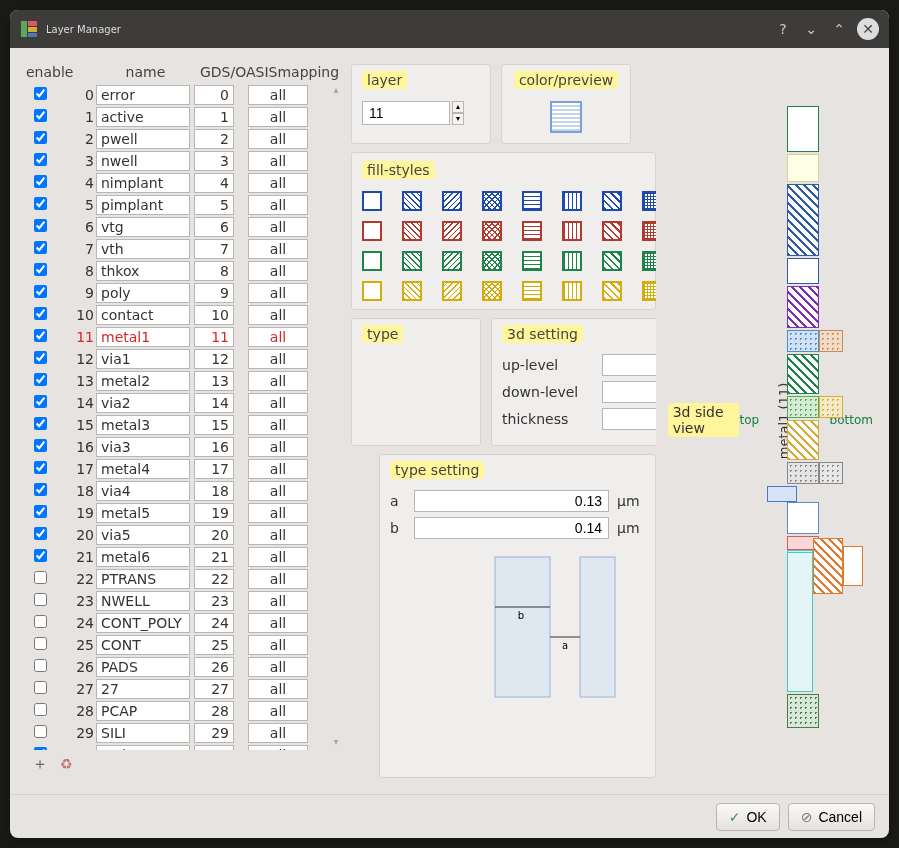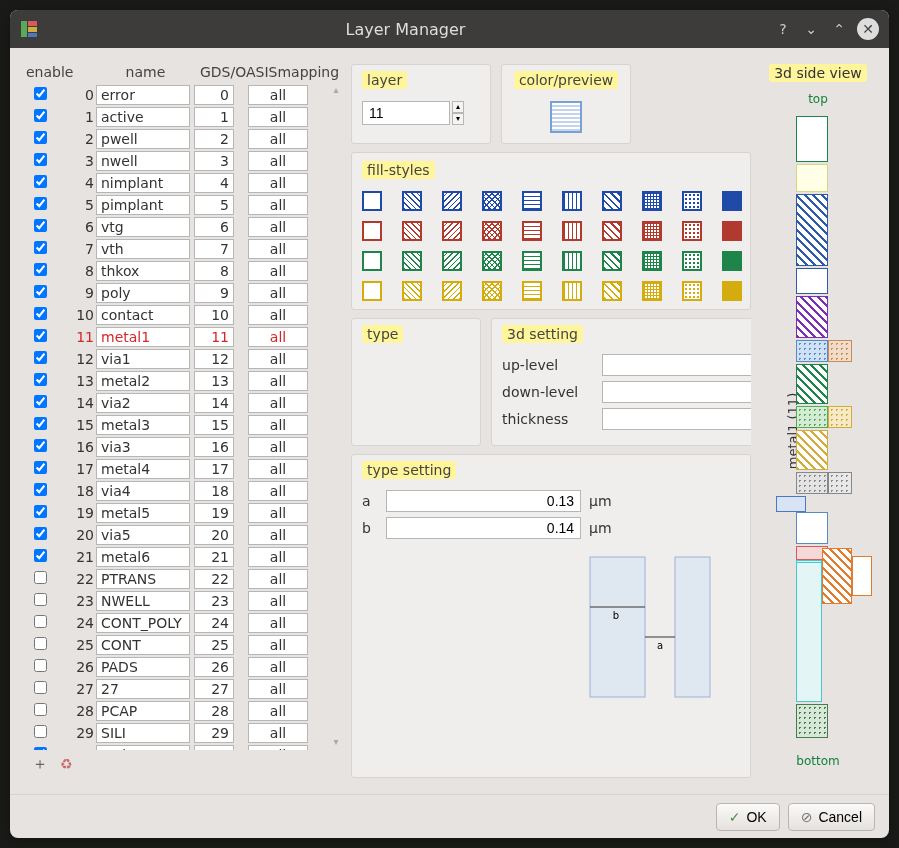--- a/index.html
+++ b/index.html
@@ -28,21 +28,21 @@
   overflow:hidden;
   box-shadow:0 2px 12px rgba(0,0,0,.3);
 }
 .titlebar{
   height:38px;background:var(--hdr-bg);
   color:#eee;display:flex;align-items:center;
   padding:0 10px;gap:8px;flex:0 0 auto;
 }
 .titlebar .app-icon{width:18px;height:18px;position:relative;}
 .app-icon svg{width:18px;height:18px;}
-.titlebar .title{flex:1;text-align:center;font-size:16px;color:#ddd;}
+.titlebar .title{flex:1;text-align:left;font-size:10px;color:#ddd;}
 .winbtn{width:20px;height:20px;color:#ccc;display:flex;align-items:center;justify-content:center;font-size:14px;cursor:pointer;}
 .winbtn.close{width:22px;height:22px;border-radius:50%;background:#ddd;color:#444;}
 .content{
   flex:1;display:flex;padding:16px;gap:12px;overflow:hidden;
 }
 .left-pane{
   flex:0 0 290px;display:flex;flex-direction:column;
 }
 .tbl-head,.tbl-row{display:flex;align-items:center;}
 .tbl-head{font-size:14px;color:#444;margin-bottom:4px;}
@@ -99,21 +99,21 @@
 .kv .k{flex:0 0 92px;}
 .kv input{flex:1;height:22px;background:var(--field-bg);border:1px solid var(--bd);text-align:right;padding:0 6px;font-size:14px;}
 .kv .u{flex:0 0 28px;}
 
 .typeset-box .kv .k{flex:0 0 16px;}
 .typeset-box .kv input{flex:0 0 64px;}
 
 .diagram{margin-top:8px;display:flex;justify-content:flex-end;padding-right:20px;}
 .diagram svg{width:140px;height:160px;}
 
-.right-pane{flex:0 0 110px;display:flex;flex-direction:column;align-items:center;gap:8px;}
+.right-pane{flex:0 0 110px;display:flex;align-items:center;}
 .rp-title{background:var(--highlight-bg);padding:1px 5px;border-radius:3px;font-size:14px;margin-bottom:2px;}
 .rp-sub{font-size:12px;color:#15803d;margin-bottom:2px;}
 .stack{position:relative;width:100px;height:630px;}
 .stack-lbl{position:absolute;left:-14px;top:50%;transform:translateY(-50%) rotate(-90deg);transform-origin:center;font-size:13px;white-space:nowrap;}
 .slice{position:absolute;border:1.5px solid;}
 .footer{
   flex:0 0 auto;height:44px;border-top:1px solid #d6d3d1;
   display:flex;align-items:center;justify-content:flex-end;gap:8px;padding:0 14px;
 }
 .footer button{height:28px;padding:0 12px;background:linear-gradient(#fbfaf8,#e4e1de);border:1px solid var(--bd);border-radius:4px;font-size:14px;display:flex;align-items:center;gap:6px;cursor:pointer;}
@@ -679,21 +679,21 @@
               <div class="k">down-level</div>
               <input value="0.1" style="">
             </div>
           <div class="kv">
               <div class="k">thickness</div>
               <input value="0.07" style="">
             </div>
         </div>
       </div>
 
-      <div class="box typeset-box" style="flex:1;">
+      <div class="box typeset-box" style="flex:1;margin-left:28px;">
         <span class="lbl">type setting</span>
         <div class="kv">
             <div class="k">a</div>
             <input value="0.13" style="">
             <div class="u">μm</div>
           </div>
         <div class="kv">
             <div class="k">b</div>
             <input value="0.14" style="">
             <div class="u">μm</div>

